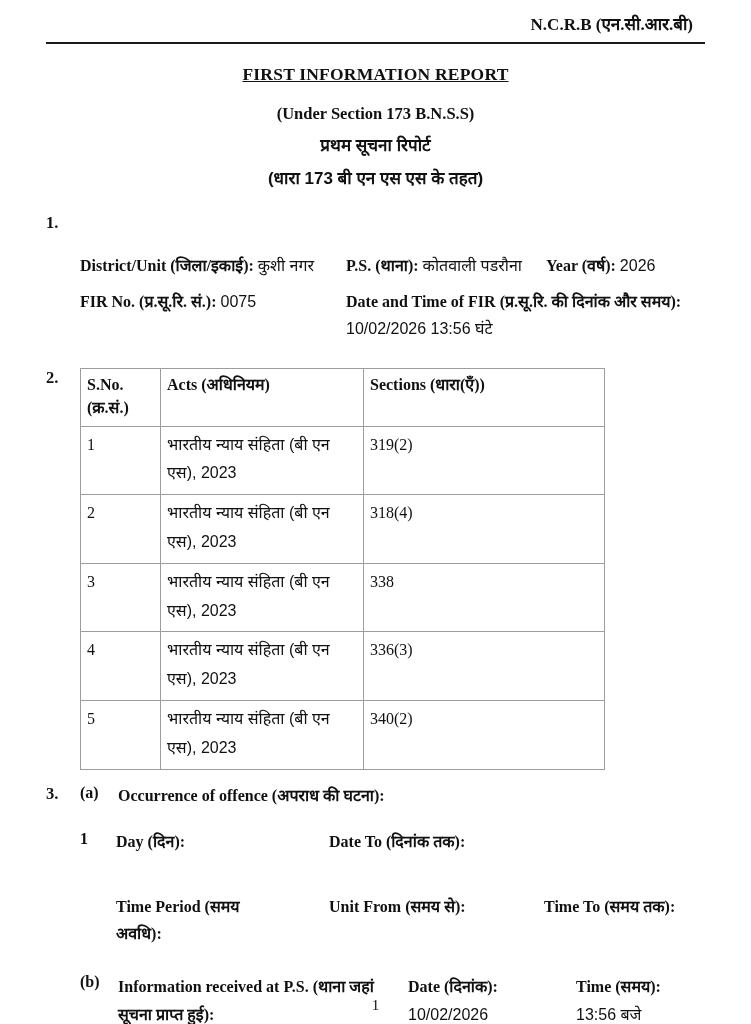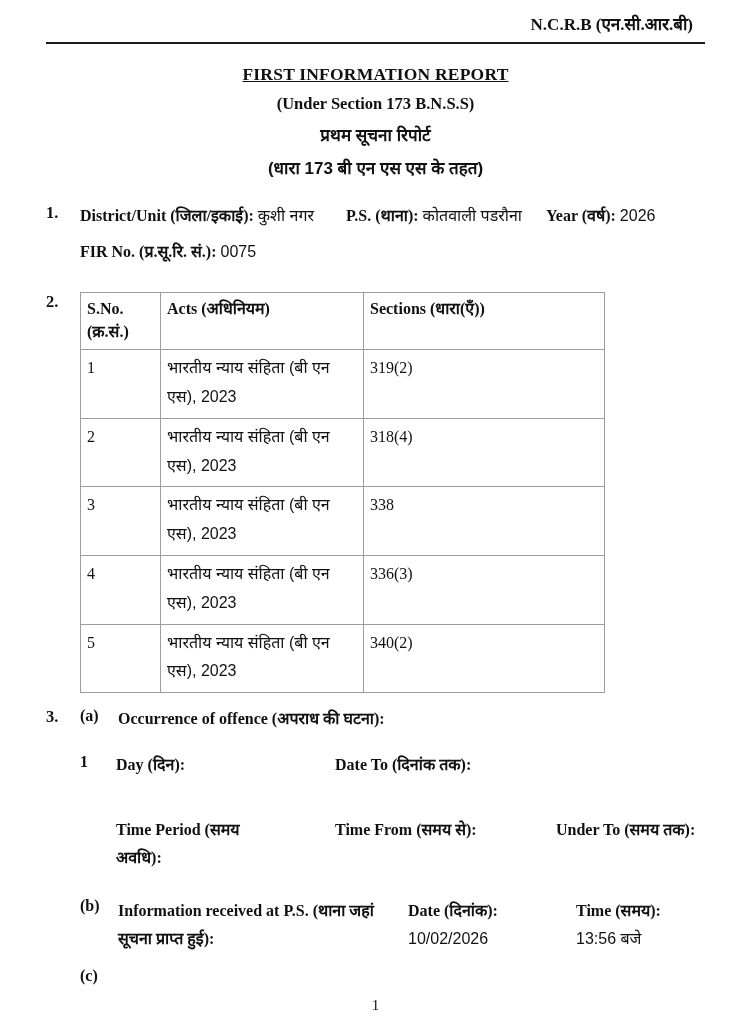--- a/index.html
+++ b/index.html
@@ -26,40 +26,41 @@
     border-top: 2.5px solid #1a1a1a;
     margin-top: 7px;
   }
   
   .title-block { text-align: center; margin-top: 20px; }
   .title-main {
     font-size: 17.5px; font-weight: bold;
     text-decoration: underline;
     letter-spacing: 0.2px;
   }
-  .title-sub { font-size: 16.5px; font-weight: bold; margin-top: 9px; }
+  .title-sub { font-size: 16.5px; font-weight: bold; margin-top: 19px; }
   .title-hi-main { font-size: 17px; font-weight: bold; margin-top: 9px; font-family: "Liberation Sans", sans-serif; }
   .title-hi-sub  { font-size: 17px; font-weight: bold; margin-top: 10px; font-family: "Liberation Sans", sans-serif; }
 
   
   .section { display: flex; align-items: flex-start; }
   .sec-num {
     width: 34px; flex: 0 0 34px;
     font-weight: bold; font-size: 16.5px;
   }
   .sec-body { flex: 1 1 auto; }
   .lbl { font-weight: bold; font-size: 16px; }
   .val { font-family: "Liberation Sans", sans-serif; font-weight: normal; font-size: 16px; }
 
   
   .section-1 { margin-top: 24px; }
   .s1-grid {
     display: grid;
     grid-template-columns: 256px 190px 1fr;
     column-gap: 10px;
+    margin-top: 40px;
   }
   .s1-field { line-height: 1.65; font-size: 16px; }
   .s1-row2 { margin-top: 10px; }
   .s1-dt { grid-column: 2 / 4; }
 
   
   .section-2 { margin-top: 26px; }
   table.acts {
     border-collapse: collapse;
     width: 524px;
@@ -85,21 +86,21 @@
   .section-3 { margin-top: 14px; }
   .s3a-head { display: flex; align-items: flex-start; }
   .sub-marker {
     width: 36px; flex: 0 0 36px;
     font-weight: bold; font-size: 16px;
   }
   .s3a-heading { font-size: 16px; font-weight: bold; padding-left: 2px; }
   .s3-grid {
     display: grid;
     grid-template-columns: 203px 205px 1fr;
-    column-gap: 16px;
+    column-gap: 10px;
     margin-top: 22px;
   }
   .s3-grid-b { margin-top: 38px; }
   .s3-cell { font-size: 16px; line-height: 1.7; }
   .s3-row-wrap { display: flex; align-items: flex-start; }
   .row-marker { width: 36px; flex: 0 0 36px; font-weight: bold; font-size: 16px; padding-top: 2px; }
   .row-content { flex: 1 1 auto; }
 
   
   .sb-wrap { display: flex; align-items: flex-start; margin-top: 26px; }
@@ -149,20 +150,24 @@
         </div>
         <div class="s1-field">
           <span class="lbl">Year (वर्ष):</span>
           <span class="val">2026</span>
         </div>
       </div>
       <div class="s1-grid s1-row2">
         <div class="s1-field">
           <span class="lbl">FIR No. (प्र.सू.रि. सं.):</span>
           <span class="val">0075</span>
+        </div>
+        <div class="s1-field s1-dt">
+          <span class="lbl">Date and Time of FIR (प्र.सू.रि. की दिनांक और समय):</span>
+          <span class="val">10/02/2026 13:56 घंटे</span>
         </div>
       </div>
     </div>
   </div>
 
   <div class="section section-2">
     <div class="sec-num">2.</div>
     <div class="sec-body">
       <table class="acts">
         <colgroup>
@@ -220,22 +225,22 @@
       <div class="s3-row-wrap" style="margin-top:22px;">
         <div class="row-marker">1</div>
         <div class="row-content">
           <div class="s3-grid" style="margin-top:0;">
             <div class="s3-cell lbl">Day (दिन):</div>
             <div class="s3-cell lbl" style="max-width:150px;">Date To (दिनांक तक):</div>
           </div>
 
           <div class="s3-grid s3-grid-b">
             <div class="s3-cell lbl" style="max-width:160px;">Time Period (समय अवधि):</div>
-            <div class="s3-cell lbl">Time From (समय से):</div>
-            <div class="s3-cell lbl" style="max-width:150px;">Under To (समय तक):</div>
+            <div class="s3-cell lbl">Unit From (समय से):</div>
+            <div class="s3-cell lbl" style="max-width:150px;">Time To (समय तक):</div>
           </div>
         </div>
       </div>
 
       <div class="sb-wrap">
         <div class="sub-marker">(b)</div>
         <div class="sb-grid" style="flex:1;">
           <div class="sb-cell lbl" style="max-width:285px; padding-left:2px;">Information received at P.S. (थाना जहां सूचना प्राप्त हुई):</div>
           <div class="sb-cell">
             <div class="lbl">Date (दिनांक):</div>

